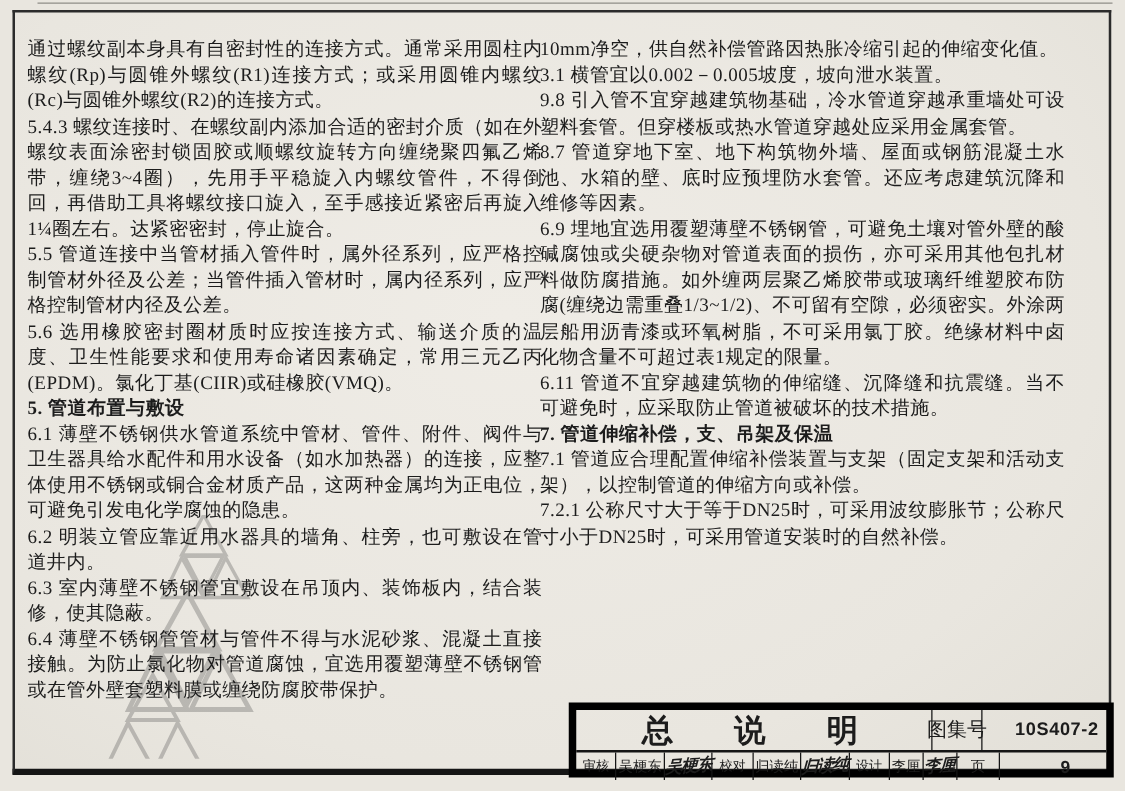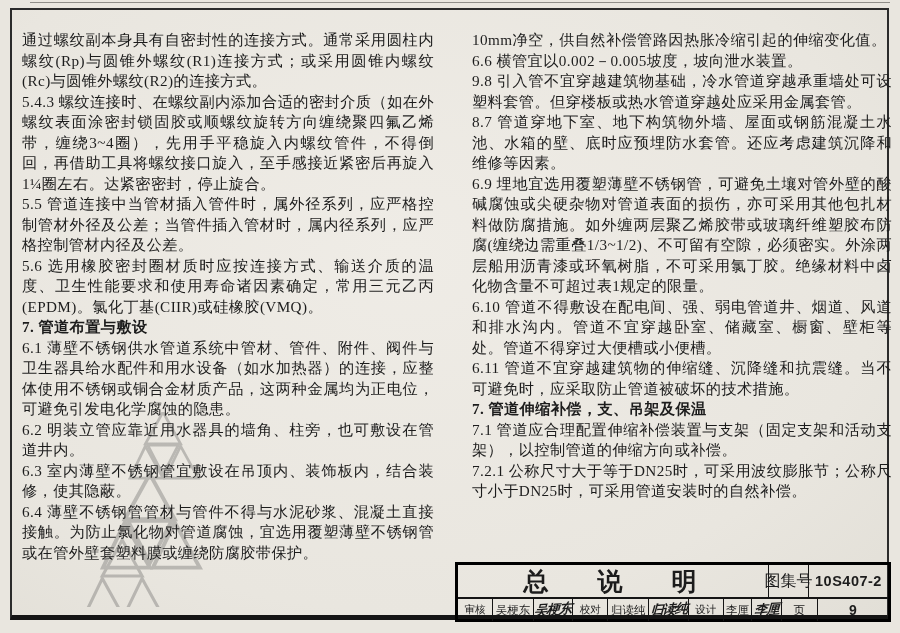--- a/index.html
+++ b/index.html
@@ -14,38 +14,38 @@
     position:absolute;left:10px;top:8px;width:879px;height:612px;
     border:2px solid #2b2b2b;border-bottom:5px solid #151515;
     box-sizing:border-box;
     background:radial-gradient(ellipse at 45% 40%, #efece6 0%, #e9e6df 70%, #e2dfd7 100%);
   }
   .col{
     position:absolute;top:30px;text-align:justify;
     font-size:15.2px;line-height:20.5px;letter-spacing:0.4px;
   }
   .col-left{left:22px;width:412px;}
-  .col-right{left:472px;width:420px;}
+  .col-right{left:432px;width:420px;}
   .para{margin:0;}
   .sec{font-weight:bold;}
   .watermark{position:absolute;left:75px;top:412px;opacity:0.30;pointer-events:none;}
   .title-block{
     position:absolute;left:455px;top:562px;width:436px;height:60px;
-    border:3px solid #000000;box-sizing:border-box;background:transparent;
+    border:6px solid #000000;box-sizing:border-box;background:transparent;
     font-family:"Liberation Sans","DejaVu Sans",sans-serif;
   }
   .tb-row{display:flex;box-sizing:border-box;}
   .tb-row1{height:34px;border-bottom:2px solid #151515;}
   .tb-row2{height:22px;}
   .tb-cell{
     box-sizing:border-box;border-right:1.5px solid #151515;
     display:flex;align-items:center;justify-content:center;
     overflow:visible;white-space:nowrap;
   }
-  .tb-cell:last-child{border-right:none;}
+  .tb-cell:last-child{border-right:none;margin-left:20px;}
   .tb-title{flex:1;font-size:25px;font-weight:bold;word-spacing:30px;letter-spacing:6px;}
   .tb-atlas-label{width:40px;font-size:16px;letter-spacing:0;}
   .tb-atlas-no{width:79px;font-size:14.5px;font-weight:bold;letter-spacing:0.5px;}
   .tb-lab{font-size:10.5px;}
   .tb-name{font-size:11.5px;}
   .w24{width:39px;} .w46{width:46px;} .w44{width:44px;} .w32{width:32px;} .w33{width:33px;}
   .w40{width:40px;} .w79{width:79px;}
   .tb-page-label{font-size:11.5px;}
   .tb-page-no{font-size:14px;font-weight:bold;}
   .sig{
@@ -79,34 +79,33 @@
       <polygon points="92,62 124,120 64,120"></polygon>
     </g>
   </g>
 </svg>
 
 <div class="col col-left">
   <p class="para">通过螺纹副本身具有自密封性的连接方式。通常采用圆柱内螺纹(Rp)与圆锥外螺纹(R1)连接方式；或采用圆锥内螺纹(Rc)与圆锥外螺纹(R2)的连接方式。</p>
   <p class="para">5.4.3 螺纹连接时、在螺纹副内添加合适的密封介质（如在外螺纹表面涂密封锁固胶或顺螺纹旋转方向缠绕聚四氟乙烯带，缠绕3~4圈），先用手平稳旋入内螺纹管件，不得倒回，再借助工具将螺纹接口旋入，至手感接近紧密后再旋入1¼圈左右。达紧密密封，停止旋合。</p>
   <p class="para">5.5 管道连接中当管材插入管件时，属外径系列，应严格控制管材外径及公差；当管件插入管材时，属内径系列，应严格控制管材内径及公差。</p>
   <p class="para">5.6 选用橡胶密封圈材质时应按连接方式、输送介质的温度、卫生性能要求和使用寿命诸因素确定，常用三元乙丙(EPDM)。氯化丁基(CIIR)或硅橡胶(VMQ)。</p>
-  <p class="para sec">7. 管道布置与敷设</p>
+  <p class="para sec">5. 管道布置与敷设</p>
   <p class="para">6.1 薄壁不锈钢供水管道系统中管材、管件、附件、阀件与卫生器具给水配件和用水设备（如水加热器）的连接，应整体使用不锈钢或铜合金材质产品，这两种金属均为正电位，可避免引发电化学腐蚀的隐患。</p>
   <p class="para">6.2 明装立管应靠近用水器具的墙角、柱旁，也可敷设在管道井内。</p>
   <p class="para">6.3 室内薄壁不锈钢管宜敷设在吊顶内、装饰板内，结合装修，使其隐蔽。</p>
   <p class="para">6.4 薄壁不锈钢管管材与管件不得与水泥砂浆、混凝土直接接触。为防止氯化物对管道腐蚀，宜选用覆塑薄壁不锈钢管或在管外壁套塑料膜或缠绕防腐胶带保护。</p>
 </div>
 
 <div class="col col-right">
   <p class="para">10mm净空，供自然补偿管路因热胀冷缩引起的伸缩变化值。</p>
-  <p class="para">6.6 横管宜以0.002－0.005坡度，坡向泄水装置。</p>
+  <p class="para">3.1 横管宜以0.002－0.005坡度，坡向泄水装置。</p>
   <p class="para">9.8 引入管不宜穿越建筑物基础，冷水管道穿越承重墙处可设塑料套管。但穿楼板或热水管道穿越处应采用金属套管。</p>
   <p class="para">8.7 管道穿地下室、地下构筑物外墙、屋面或钢筋混凝土水池、水箱的壁、底时应预埋防水套管。还应考虑建筑沉降和维修等因素。</p>
   <p class="para">6.9 埋地宜选用覆塑薄壁不锈钢管，可避免土壤对管外壁的酸碱腐蚀或尖硬杂物对管道表面的损伤，亦可采用其他包扎材料做防腐措施。如外缠两层聚乙烯胶带或玻璃纤维塑胶布防腐(缠绕边需重叠1/3~1/2)、不可留有空隙，必须密实。外涂两层船用沥青漆或环氧树脂，不可采用氯丁胶。绝缘材料中卤化物含量不可超过表1规定的限量。</p>
-  <p class="para">6.10 管道不得敷设在配电间、强、弱电管道井、烟道、风道和排水沟内。管道不宜穿越卧室、储藏室、橱窗、壁柜等处。管道不得穿过大便槽或小便槽。</p>
   <p class="para">6.11 管道不宜穿越建筑物的伸缩缝、沉降缝和抗震缝。当不可避免时，应采取防止管道被破坏的技术措施。</p>
   <p class="para sec">7. 管道伸缩补偿，支、吊架及保温</p>
   <p class="para">7.1 管道应合理配置伸缩补偿装置与支架（固定支架和活动支架），以控制管道的伸缩方向或补偿。</p>
   <p class="para">7.2.1 公称尺寸大于等于DN25时，可采用波纹膨胀节；公称尺寸小于DN25时，可采用管道安装时的自然补偿。</p>
 </div>
 
 <div class="title-block">
   <div class="tb-row tb-row1">
     <div class="tb-cell tb-title">总 说 明</div>
     <div class="tb-cell tb-atlas-label">图集号</div>

